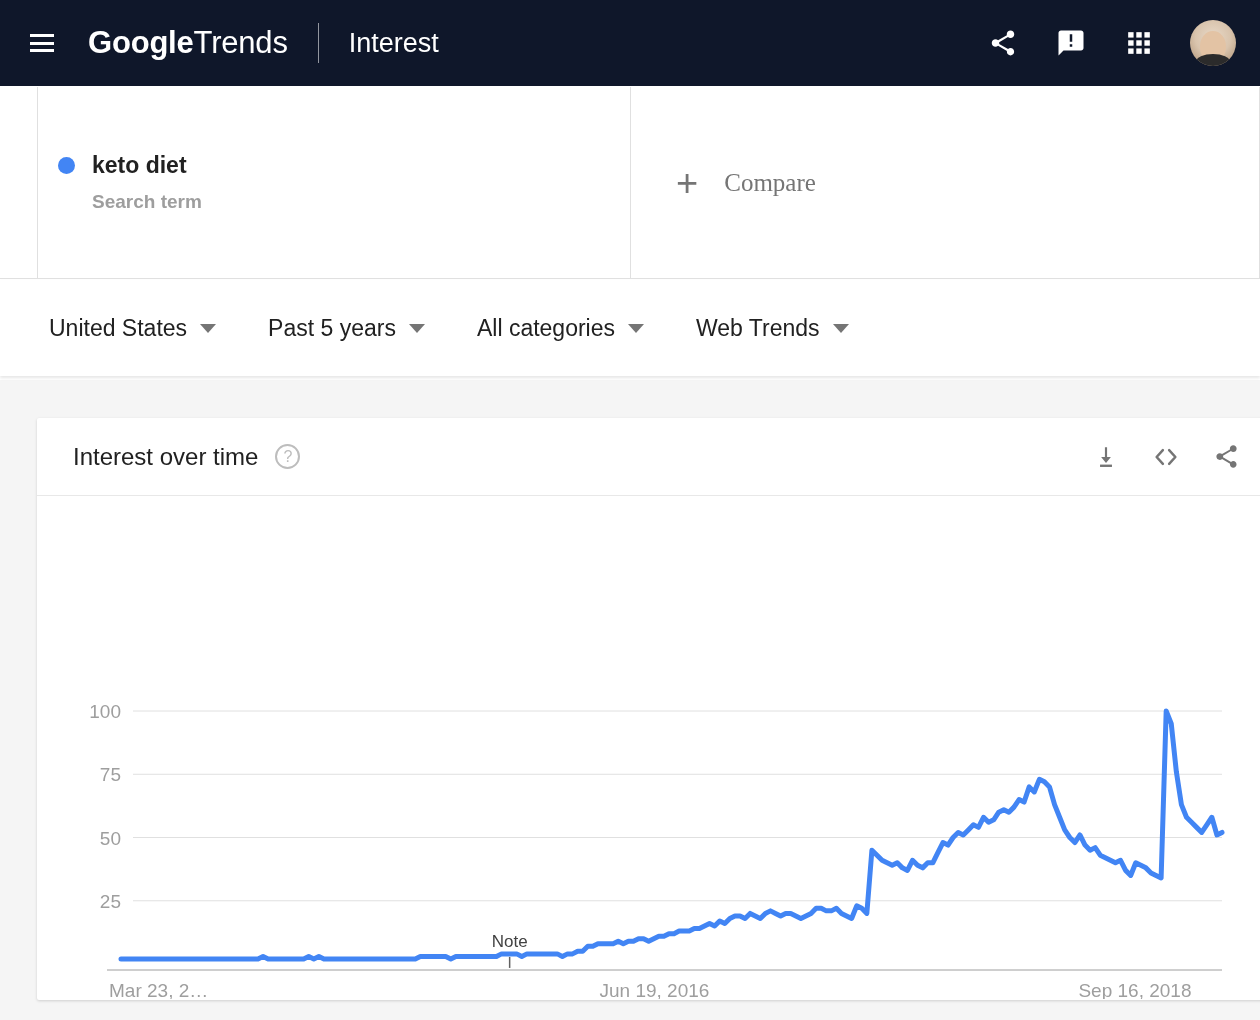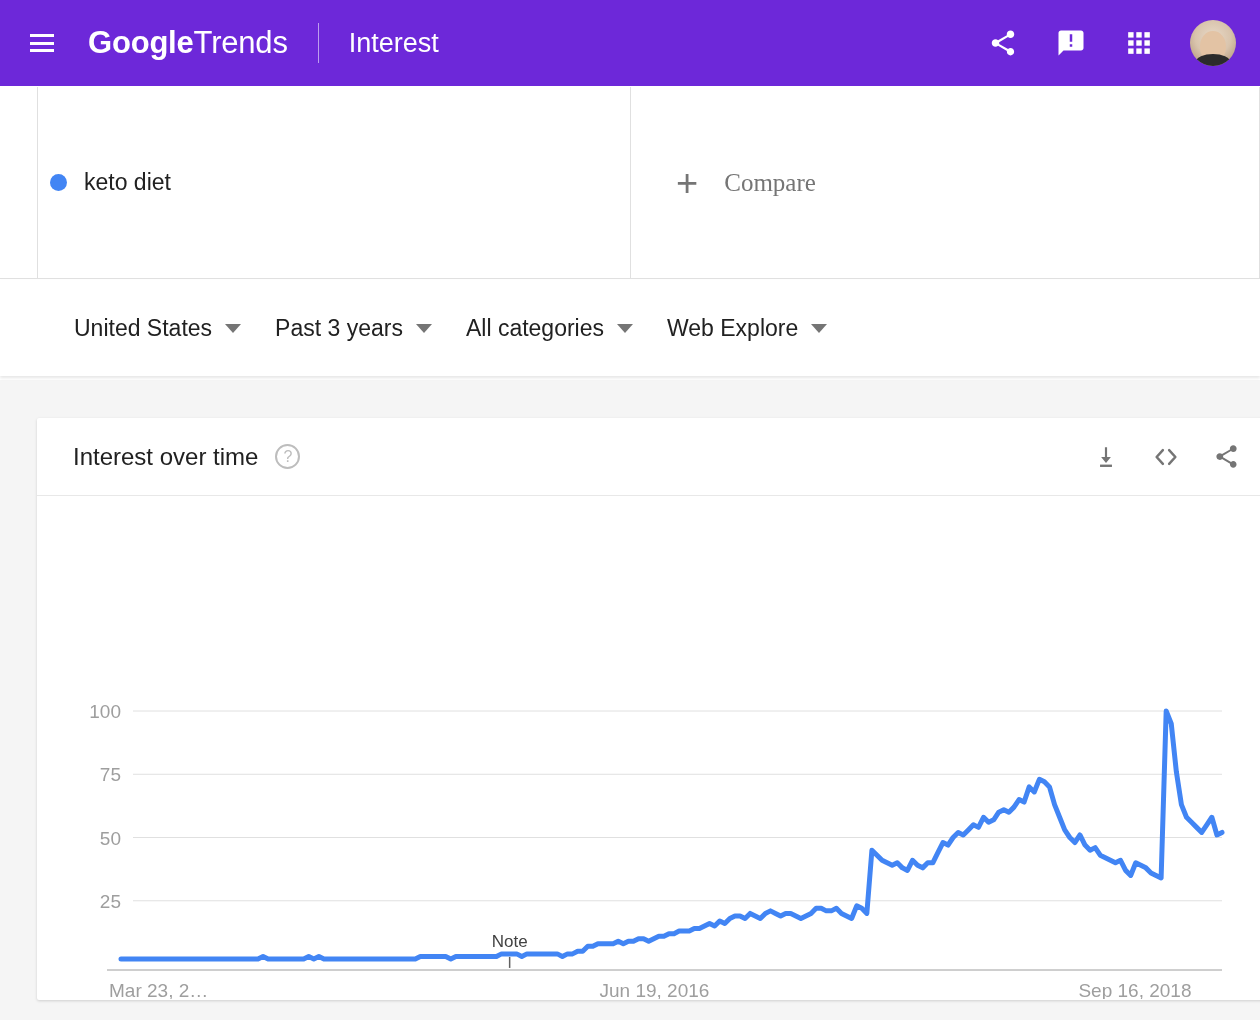--- a/index.html
+++ b/index.html
@@ -7,21 +7,21 @@
     width: 1260px; height: 1020px;
     font-family: "Liberation Sans", sans-serif;
     background: #ffffff;
     overflow: hidden;
   }
 
   
   .header {
     position: absolute; left: 0; top: 0;
     width: 1260px; height: 86px;
-    background: #6d28d9;
+    background: #0f172a;
     display: flex; align-items: center;
   }
   .hamburger {
     width: 24px; height: 18px;
     margin-left: 30px; margin-right: 34px;
     display: flex; flex-direction: column; justify-content: space-between;
     cursor: pointer;
   }
   .hamburger span { display:block; width: 100%; height: 3px; background: #fff; border-radius: 0; }
   .brand {
@@ -64,22 +64,23 @@
     width: 1260px; height: 192px;
     background: #fff;
     display: flex;
     border-bottom: 1px solid #e0e0e0;
   }
   .term-card {
     width: 594px; margin-left: 37px;
     border-left: 1px solid #e0e0e0;
     border-right: 1px solid #e0e0e0;
     display: flex; flex-direction: column; justify-content: center;
-    padding-left: 12px;
+    padding-left: 20px;
     cursor: pointer;
+    font-weight: bold;
   }
   .term-line { display: flex; align-items: center; gap: 17px; }
   .term-dot { width: 17px; height: 17px; border-radius: 50%; background: #4285F4; flex: none; }
   .term-name { font-size: 23px; color: #212121; }
   .term-sub { font-size: 19px; color: #9e9e9e; margin-left: 34px; margin-top: 12px; }
   .compare-card {
     flex: 1; border-right: 1px solid #e0e0e0;
     display: flex; align-items: center;
     padding-left: 45px; cursor: pointer;
   }
@@ -88,21 +89,21 @@
 
   
   .filter-bar {
     position: absolute; left: 0; top: 280px;
     width: 1260px; height: 96px;
     background: #fff;
     display: flex; align-items: center;
     box-shadow: 0 2px 3px rgba(0,0,0,0.10);
     z-index: 3;
   }
-  .filters { display: flex; align-items: center; margin-left: 74px; gap: 34px; justify-content: center; }
+  .filters { display: flex; align-items: center; margin-left: 49px; gap: 52px; justify-content: center; }
   .filter { display: flex; align-items: center; gap: 13px; cursor: pointer; }
   .filter-text { font-size: 23px; color: #212121; white-space: nowrap; }
   .caret {
     width: 0; height: 0;
     border-left: 8px solid transparent; border-right: 8px solid transparent;
     border-top: 9px solid #757575;
   }
 
   
   .page-body {
@@ -184,44 +185,45 @@
     <div class="avatar"></div>
   </div>
 </div>
 
 <div class="terms-row">
   <div class="term-card">
     <div class="term-line">
       <div class="term-dot"></div>
       <div class="term-name">keto diet</div>
     </div>
+    <div class="term-sub">Search term</div>
   </div>
 
   <div class="compare-card">
     <div class="plus-sign">+</div>
     <div class="compare-label">Compare</div>
   </div>
 </div>
 
 <div class="filter-bar">
   <div class="filters">
     <div class="filter">
       <span class="filter-text">United States</span>
       <span class="caret"></span>
     </div>
     <div class="filter">
-      <span class="filter-text">Past 3 years</span>
+      <span class="filter-text">Past 5 years</span>
       <span class="caret"></span>
     </div>
     <div class="filter">
       <span class="filter-text">All categories</span>
       <span class="caret"></span>
     </div>
     <div class="filter">
-      <span class="filter-text">Web Explore</span>
+      <span class="filter-text">Web Trends</span>
       <span class="caret"></span>
     </div>
   </div>
 </div>
 
 <div class="page-body">
   <div class="chart-card">
 
     <div class="card-header">
       <div class="card-title">Interest over time</div>

